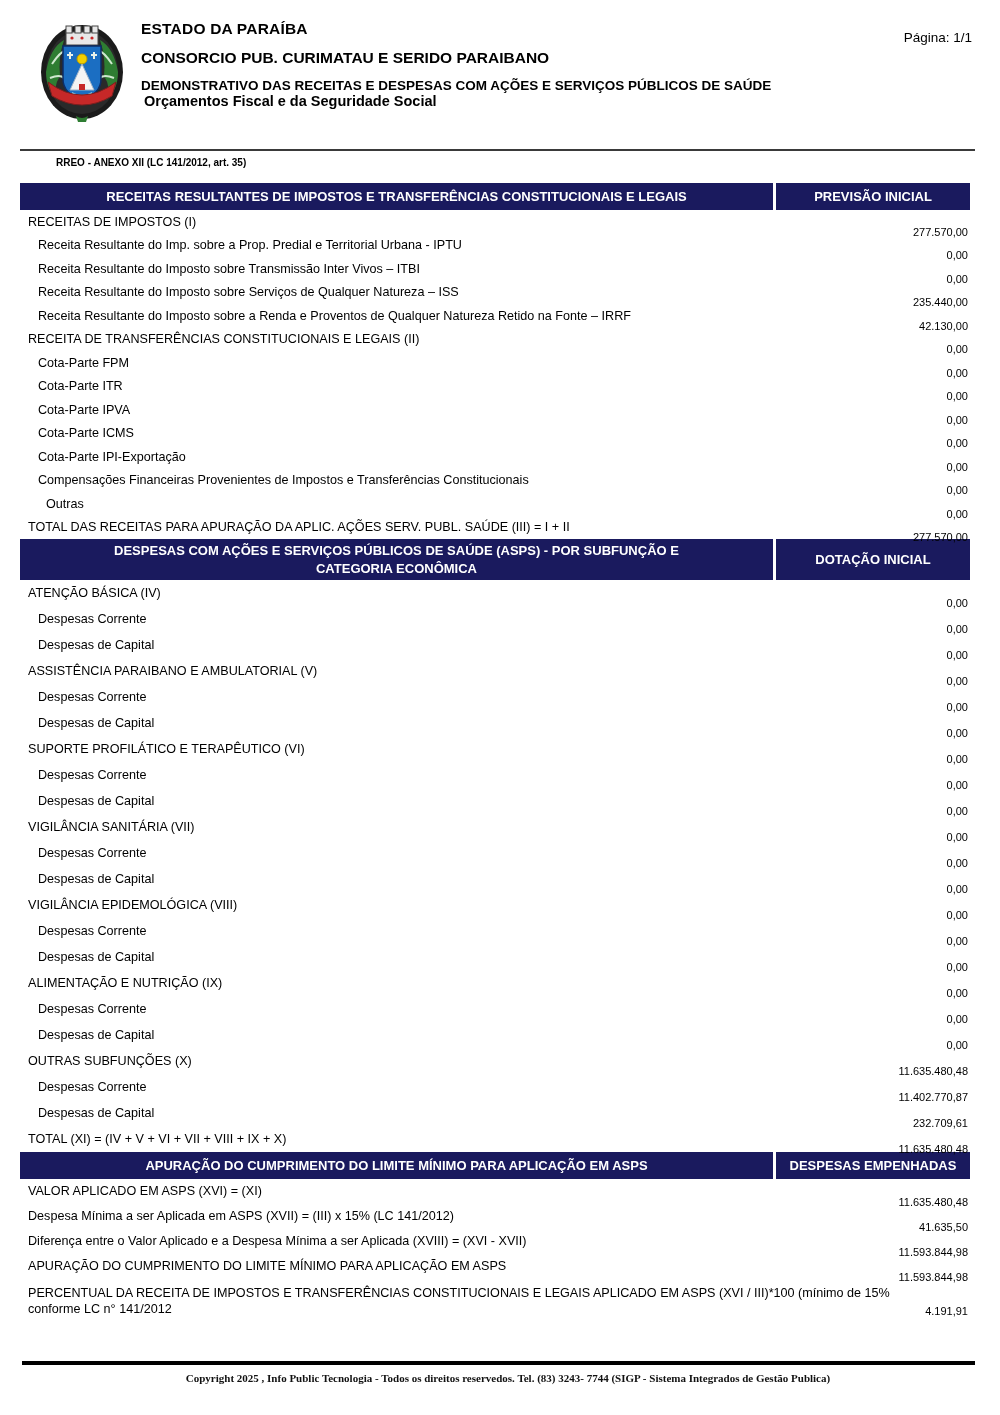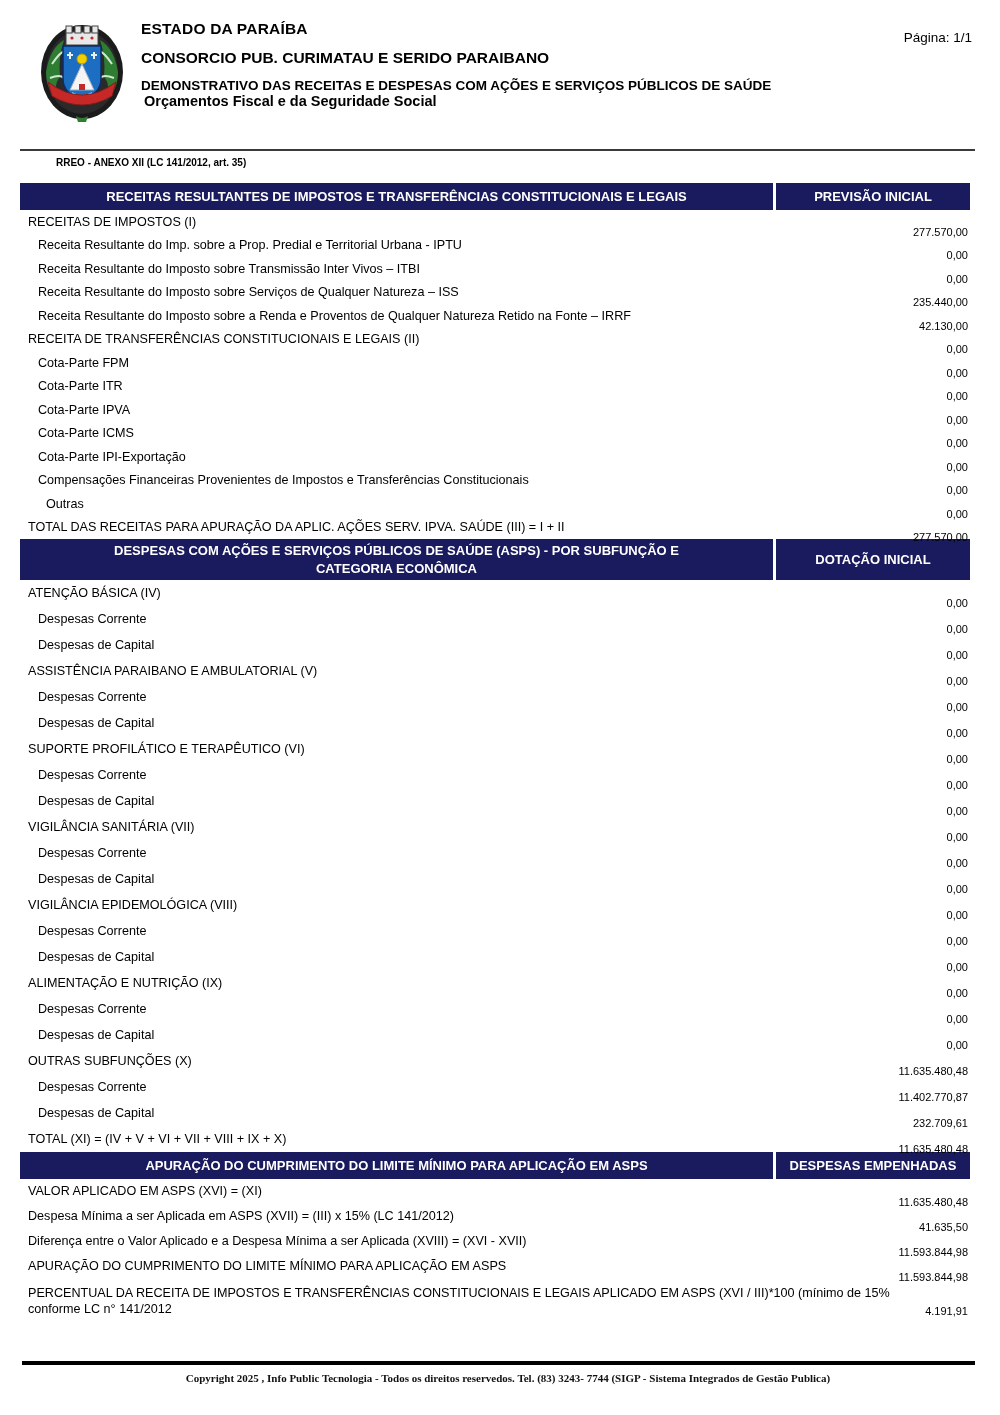--- a/index.html
+++ b/index.html
@@ -166,21 +166,21 @@
           </div>
           <div class="trow indent-1">
             <div class="tlabel">Compensações Financeiras Provenientes de Impostos e Transferências Constitucionais</div>
             <div class="tvalue">0,00</div>
           </div>
           <div class="trow indent-2">
             <div class="tlabel">Outras</div>
             <div class="tvalue">0,00</div>
           </div>
           <div class="trow indent-0">
-            <div class="tlabel">TOTAL DAS RECEITAS PARA APURAÇÃO DA APLIC. AÇÕES SERV. IPVA. SAÚDE (III) = I + II</div>
+            <div class="tlabel">TOTAL DAS RECEITAS PARA APURAÇÃO DA APLIC. AÇÕES SERV. PUBL. SAÚDE (III) = I + II</div>
             <div class="tvalue">277.570,00</div>
           </div>
         </div>
     </section>
 
     <section class="sec-despesas">
       <div class="bar h2">
         <div class="bar-label">DESPESAS COM AÇÕES E SERVIÇOS PÚBLICOS DE SAÚDE (ASPS)  - POR SUBFUNÇÃO E
 CATEGORIA ECONÔMICA</div>
         <div class="bar-div"></div>

